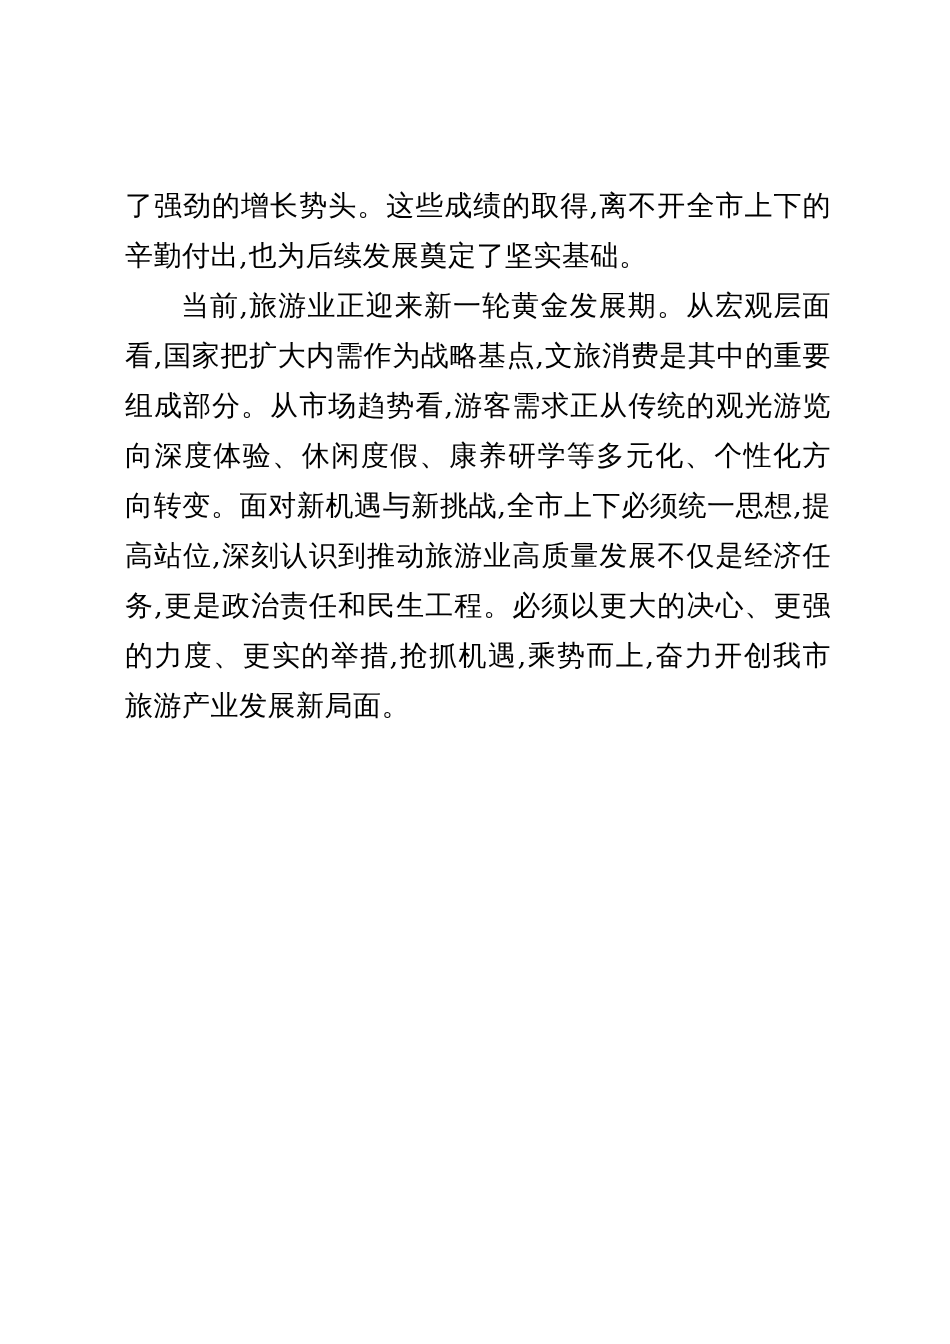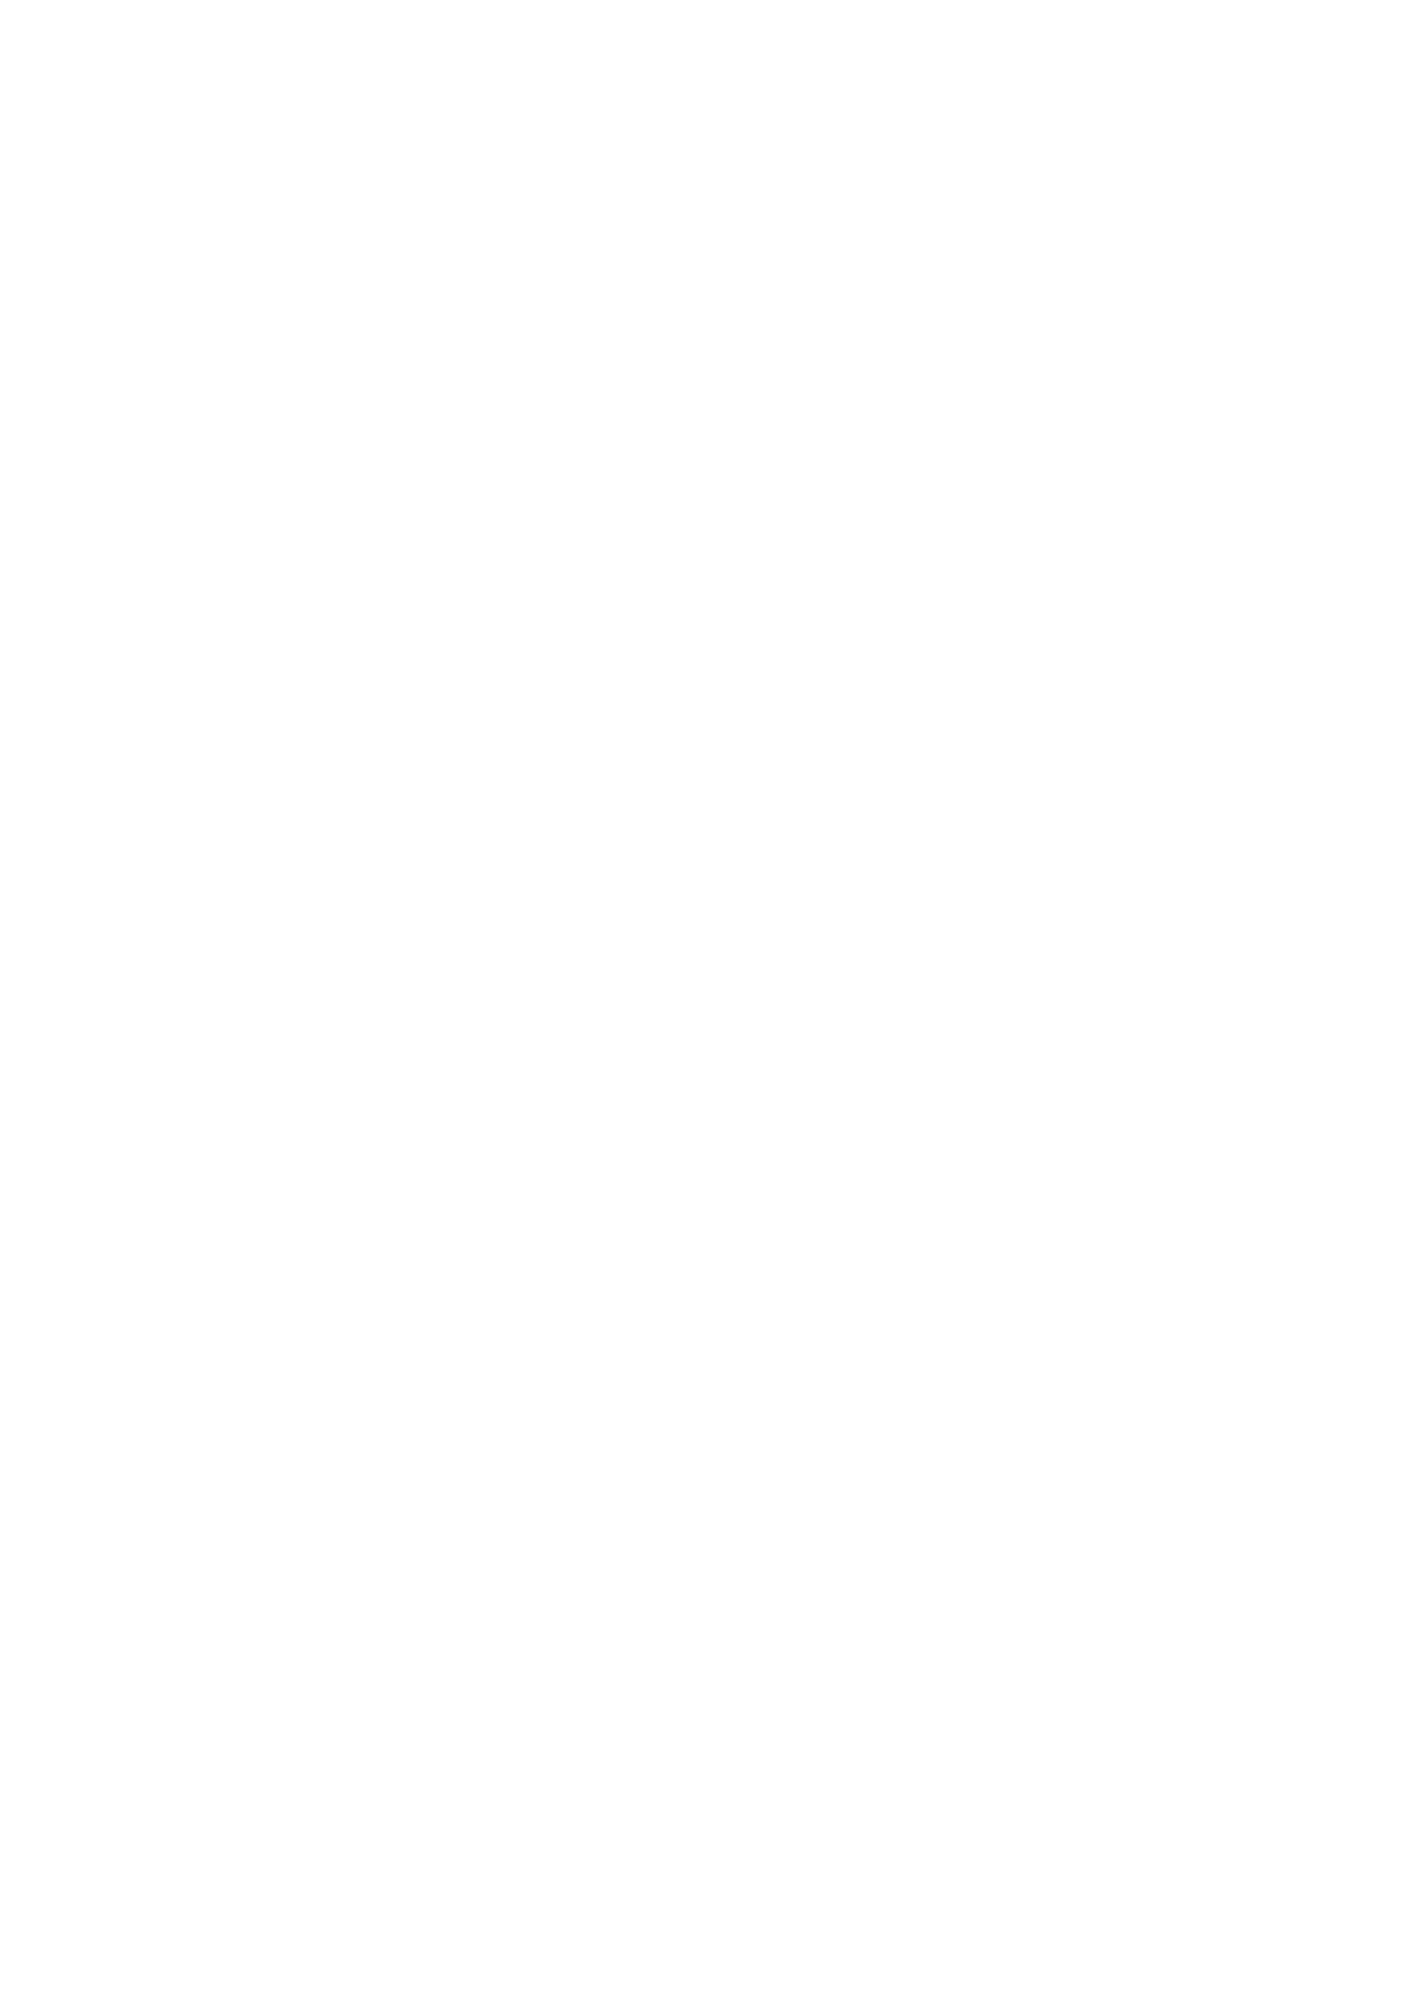--- a/index.html
+++ b/index.html
@@ -40,14 +40,16 @@
   }
   .doc-body p.indented {
     text-indent: 2em;
   }
 </style>
 </head>
 <body>
 
 <div class="doc-page">
   <div class="doc-body">
+    <p class="para">了强劲的增长势头。这些成绩的取得,离不开全市上下的辛勤付出,也为后续发展奠定了坚实基础。</p>
+    <p class="para indented">当前,旅游业正迎来新一轮黄金发展期。从宏观层面看,国家把扩大内需作为战略基点,文旅消费是其中的重要组成部分。从市场趋势看,游客需求正从传统的观光游览向深度体验、休闲度假、康养研学等多元化、个性化方向转变。面对新机遇与新挑战,全市上下必须统一思想,提高站位,深刻认识到推动旅游业高质量发展不仅是经济任务,更是政治责任和民生工程。必须以更大的决心、更强的力度、更实的举措,抢抓机遇,乘势而上,奋力开创我市旅游产业发展新局面。</p>
   </div>
 </div>
 
 </body></html>

